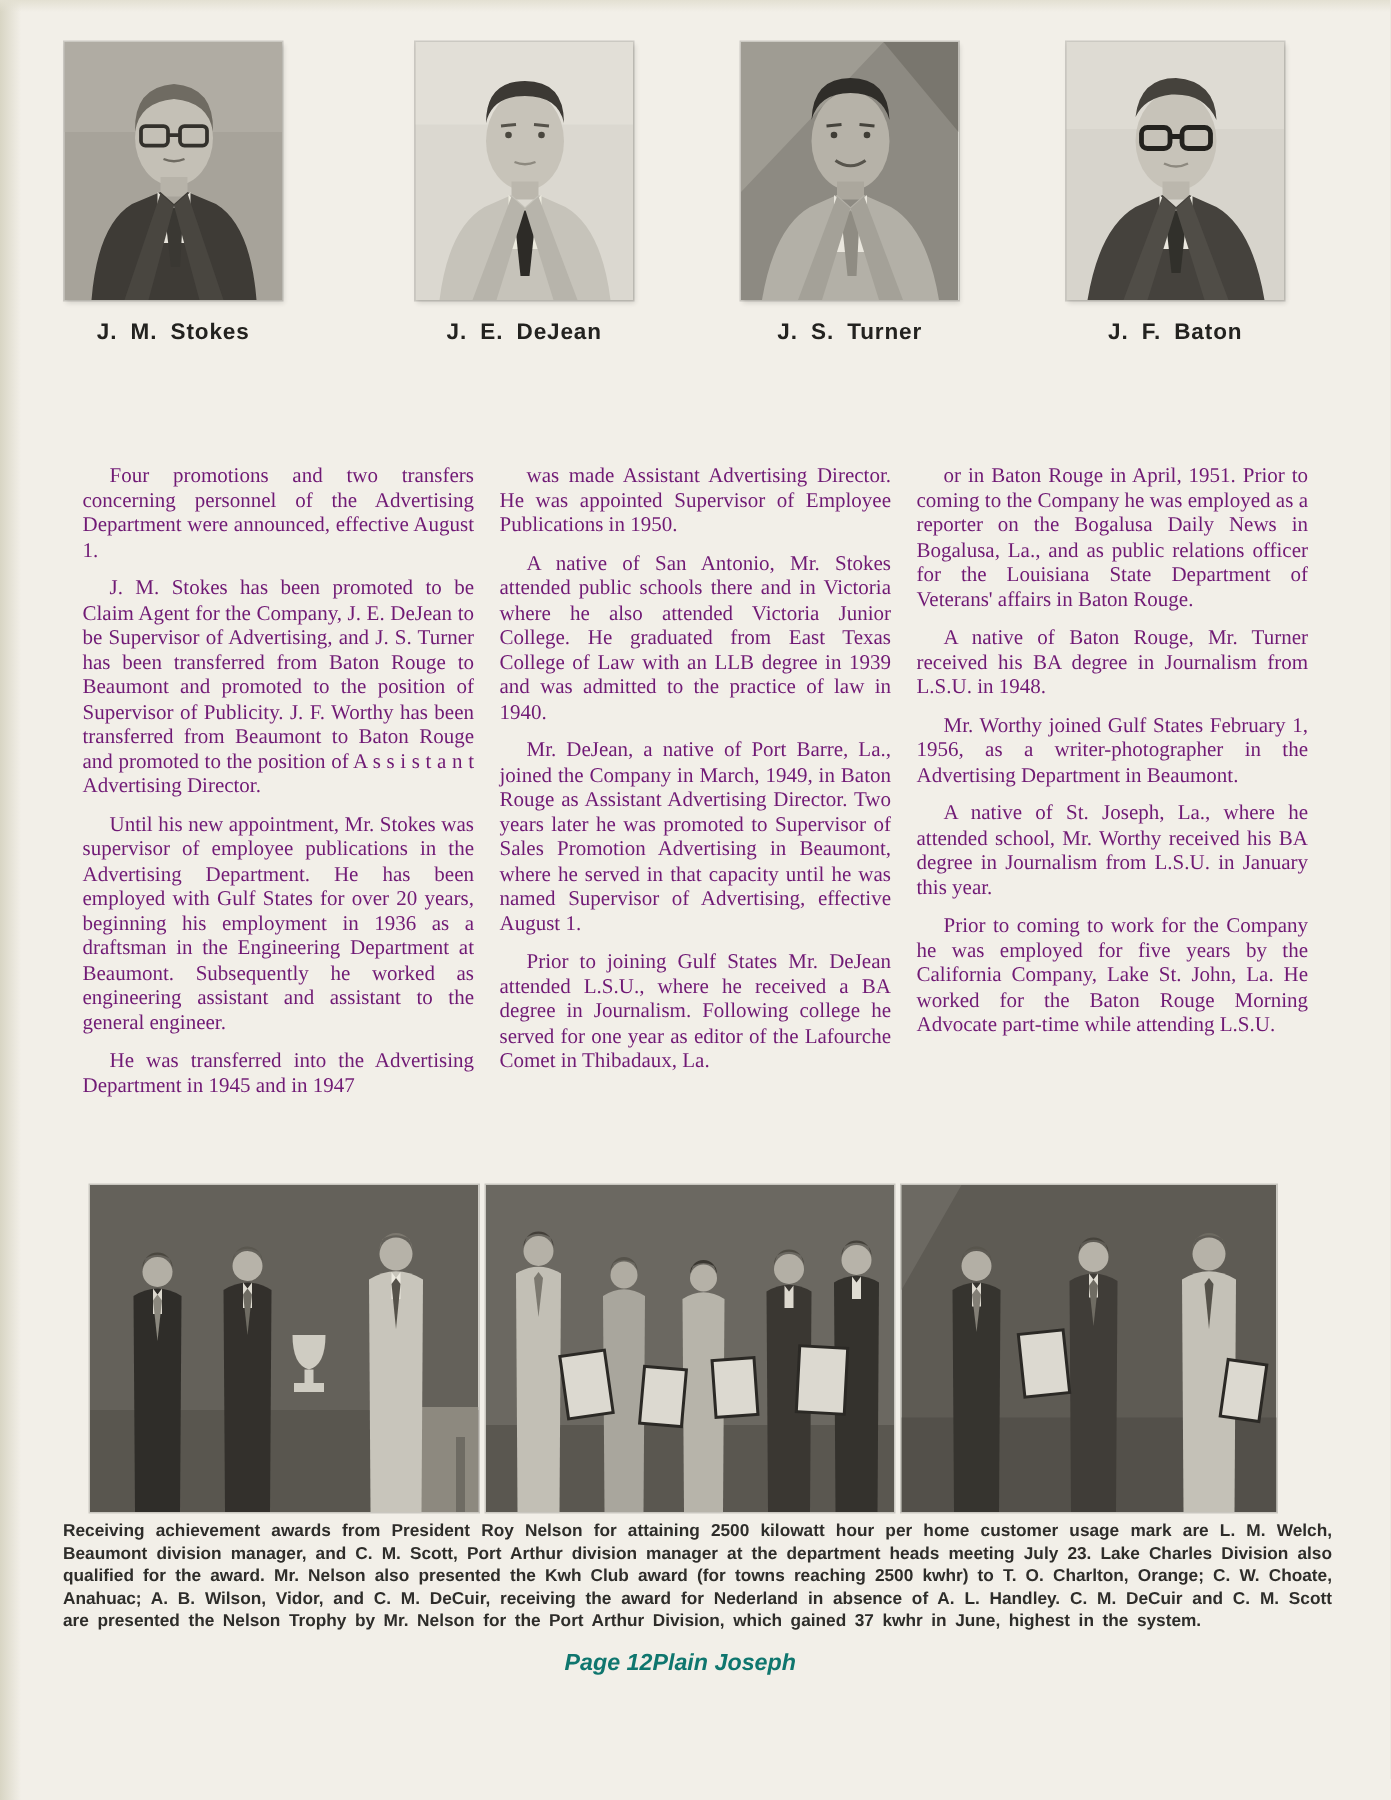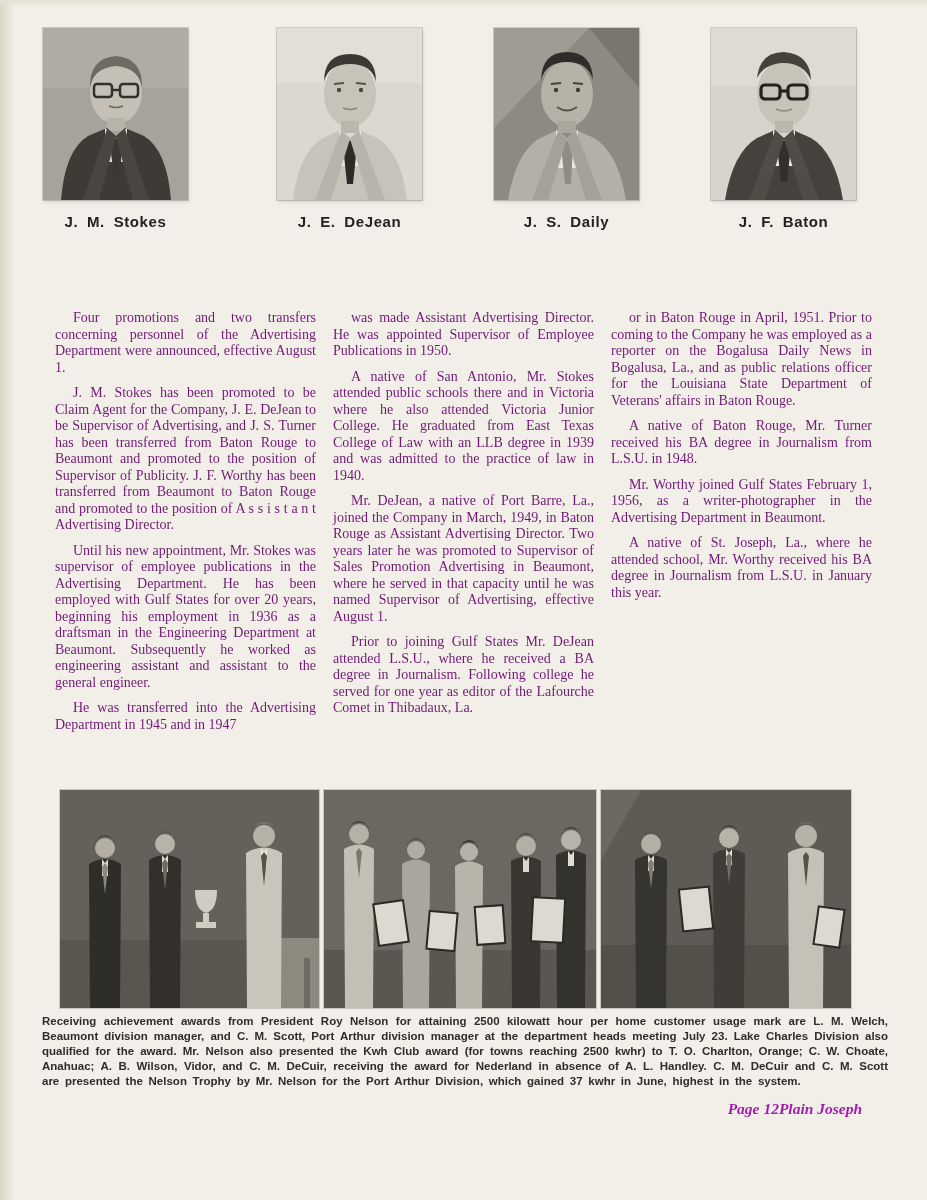--- a/index.html
+++ b/index.html
@@ -36,22 +36,22 @@
   .group-photo svg{display:block}
   .gp1{width:259px}.gp2{width:272px}.gp3{width:250px}
 
   
   .caption{position:absolute;top:1014px;left:42px;width:846px;margin:0;
         font-family:"Liberation Sans",sans-serif;font-weight:bold;font-size:11.5px;
         line-height:14.9px;text-align:justify;word-spacing:2.5px;color:#2e2d2a;}
 
   
   .footer{position:absolute;top:1100px;left:45px;width:817px;display:flex;
-        justify-content:flex-end;font-family:Liberation Serif, serif;
-        font-weight:bold;font-style:italic;font-size:15.5px;color:#a21caf;}
+        justify-content:center;font-family:Liberation Sans, sans-serif;
+        font-weight:bold;font-style:italic;font-size:15.5px;color:#0f766e;}
 </style>
 </head>
 <body>
 
 <div class="page">
   <div class="scan-edge"></div>
   <div class="scan-edge-top"></div>
 
   <section class="portraits">
     <figure class="portrait p1">
@@ -113,21 +113,21 @@
           <path d="M57,56 L67,55 M79,55 L89,56" stroke="#45433c" stroke-width="2" fill="none"></path>
           <path d="M63,79 Q73,86 83,79" stroke="#57544c" stroke-width="2" fill="none"></path>
           <rect x="64" y="93" width="18" height="12" fill="#aba79d"></rect>
           <path d="M14,172 Q22,124 46,110 L64,102 L73,110 L82,102 L100,110 Q124,124 132,172 Z" fill="#b3b0a7"></path>
           <path d="M62,102 L73,112 L84,102 L84,140 L62,140 Z" fill="#e9e6dd"></path>
           <path d="M73,112 L67,118 L71,156 L77,156 L79,118 Z" fill="#8f8c83"></path>
           <path d="M64,103 L73,111 L54,172 L38,172 Z" fill="#a4a198"></path>
           <path d="M82,103 L73,111 L92,172 L108,172 Z" fill="#a4a198"></path>
         </svg>
       </div>
-      <figcaption>J.  S.  Daily</figcaption>
+      <figcaption>J.  S.  Turner</figcaption>
     </figure>
 
     <figure class="portrait p4">
       <div class="photo">
         <svg width="145" height="172" viewBox="0 0 145 172">
           <rect width="145" height="172" fill="#d7d4cc"></rect>
           <rect width="145" height="58" fill="#dedbd3"></rect>
           <ellipse cx="73" cy="66" rx="27" ry="33" fill="#c7c3b9"></ellipse>
           <path d="M46,50 Q49,24 73,24 Q99,26 100,52 Q92,34 70,35 Q52,37 46,50 Z" fill="#45423c"></path>
           <g stroke="#23221e" stroke-width="3.2" fill="none">
@@ -160,20 +160,21 @@
       <p>was made Assistant Advertising Director. He was appointed Supervisor of Employee Publications in 1950.</p>
       <p>A native of San Antonio, Mr. Stokes attended public schools there and in Victoria where he also attended Victoria Junior College. He graduated from East Texas College of Law with an LLB degree in 1939 and was admitted to the practice of law in 1940.</p>
       <p>Mr. DeJean, a native of Port Barre, La., joined the Company in March, 1949, in Baton Rouge as Assistant Advertising Director. Two years later he was promoted to Supervisor of Sales Promotion Advertising in Beaumont, where he served in that capacity until he was named Supervisor of Advertising, effective August 1.</p>
       <p>Prior to joining Gulf States Mr. DeJean attended L.S.U., where he received a BA degree in Journalism. Following college he served for one year as editor of the Lafourche Comet in Thibadaux, La.</p>
     </div>
     <div class="col">
       <p>or in Baton Rouge in April, 1951. Prior to coming to the Company he was employed as a reporter on the Bogalusa Daily News in Bogalusa, La., and as public relations officer for the Louisiana State Department of Veterans' affairs in Baton Rouge.</p>
       <p>A native of Baton Rouge, Mr. Turner received his BA degree in Journalism from L.S.U. in 1948.</p>
       <p>Mr. Worthy joined Gulf States February 1, 1956, as a writer-photographer in the Advertising Department in Beaumont.</p>
       <p>A native of St. Joseph, La., where he attended school, Mr. Worthy received his BA degree in Journalism from L.S.U. in January this year.</p>
+      <p>Prior to coming to work for the Company he was employed for five years by the California Company, Lake St. John, La. He worked for the Baton Rouge Morning Advocate part-time while attending L.S.U.</p>
     </div>
   </section>
 
   <section class="strip">
     <div class="group-photo gp1">
       <svg width="259" height="218" viewBox="0 0 259 218">
         <rect width="259" height="218" fill="#64615a"></rect>
         <rect y="150" width="259" height="68" fill="#59564f"></rect>
         <rect x="196" y="148" width="63" height="70" fill="#8d897f"></rect>
         <rect x="202" y="168" width="6" height="50" fill="#6e6b63"></rect>

